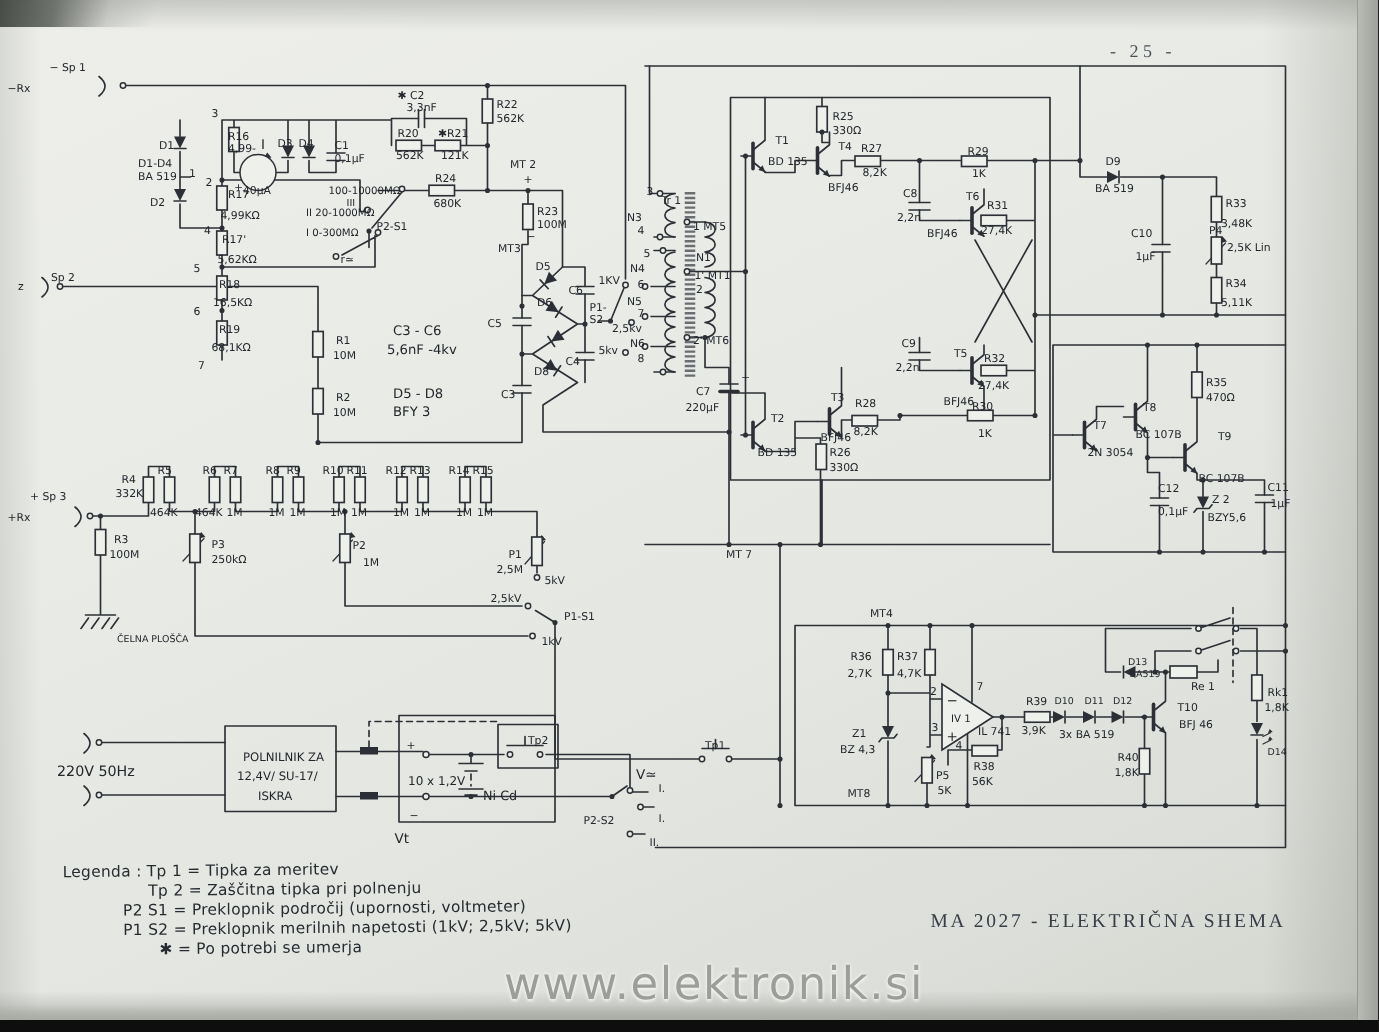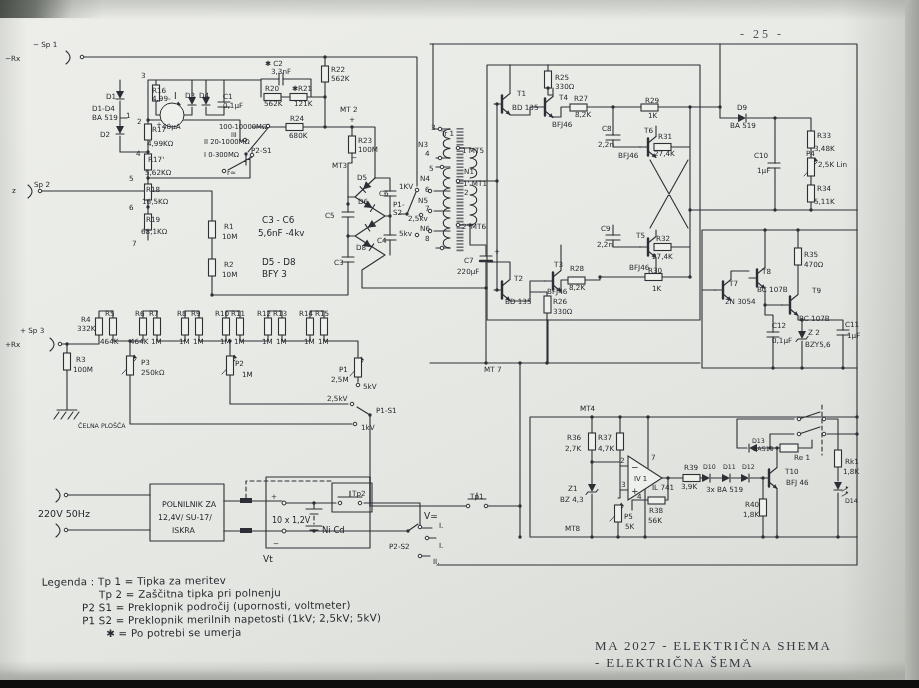--- a/index.html
+++ b/index.html
@@ -18,22 +18,22 @@
   svg text{font-family:"DejaVu Sans",sans-serif;fill:#23272d;}
   .w{fill:none;stroke:#2c3036;stroke-width:1.1;stroke-linecap:round;stroke-linejoin:round;}
   .thin{stroke-width:.8;}
   .d{stroke-dasharray:4 3;}
   .cmp{fill:#eef0eb;stroke:#2c3036;stroke-width:1.1;}
   .f{fill:#2c3036;stroke:none;}
   .oc{fill:#eef0eb;stroke:#2c3036;stroke-width:1;}
   .core{stroke:#4a4f55;stroke-width:7;stroke-dasharray:1.6 1.6;opacity:.8;fill:none;}
   .page-number{position:absolute;left:740px;top:27px;font-family:Liberation Serif, serif;
     font-size:12px;letter-spacing:3px;color:#4d525b;}
-  .title-block{position:absolute;left:595px;top:605px;width:262px;
-    font-family:"Liberation Serif",serif;font-size:13px;letter-spacing:1.8px;color:#373c46;line-height:17px;margin-top:32px;}
+  .title-block{position:absolute;left:595px;top:605px;width:262px;text-align:right;
+    font-family:"Liberation Serif",serif;font-size:13px;letter-spacing:1.8px;color:#373c46;line-height:17px;}
   .title-block .t2{padding-right:14px;}
   .legend{position:absolute;left:42px;top:574px;transform:rotate(-.6deg);}
   .lg-line{font-size:10.3px;color:#262b31;letter-spacing:.2px;margin-bottom:1px;white-space:nowrap;}
   .lg1{margin-left:57px}.lg2{margin-left:40px}.lg3{margin-left:40px}.lg4{margin-left:64px}
   .watermark{position:absolute;left:336px;top:639px;font-size:30px;color:#999b98;letter-spacing:1px;
     text-shadow:0 1px 2px #f6f7f4,0 -1px 2px #f6f7f4;opacity:.95;}
 </style>
 </head>
 <body>
 
@@ -618,21 +618,21 @@
         <div class="lg-line lg0">Legenda : Tp 1 = Tipka za meritev</div>
         <div class="lg-line lg1">Tp 2 = Zaščitna tipka pri polnenju</div>
         <div class="lg-line lg2">P2 S1 = Preklopnik področij (upornosti, voltmeter)</div>
         <div class="lg-line lg3">P1 S2 = Preklopnik merilnih napetosti (1kV; 2,5kV; 5kV)</div>
         <div class="lg-line lg4">✱  = Po potrebi se umerja</div>
       </div>
   </div>
 
   <div class="title-block">
     <div class="t1">MA 2027 - ELEKTRIČNA SHEMA</div>
-    <div class="t2">- ELEKTRIČNA ŠEMA</div>
   </div>
 
+  <div class="watermark">www.elektronik.si</div>
 
   <div class="corner-tl"></div>
   <div class="right-strip"></div>
   <div class="bottom-shadow"></div>
   <div class="bottom-strip"></div>
 </div>
 
 </body></html>

